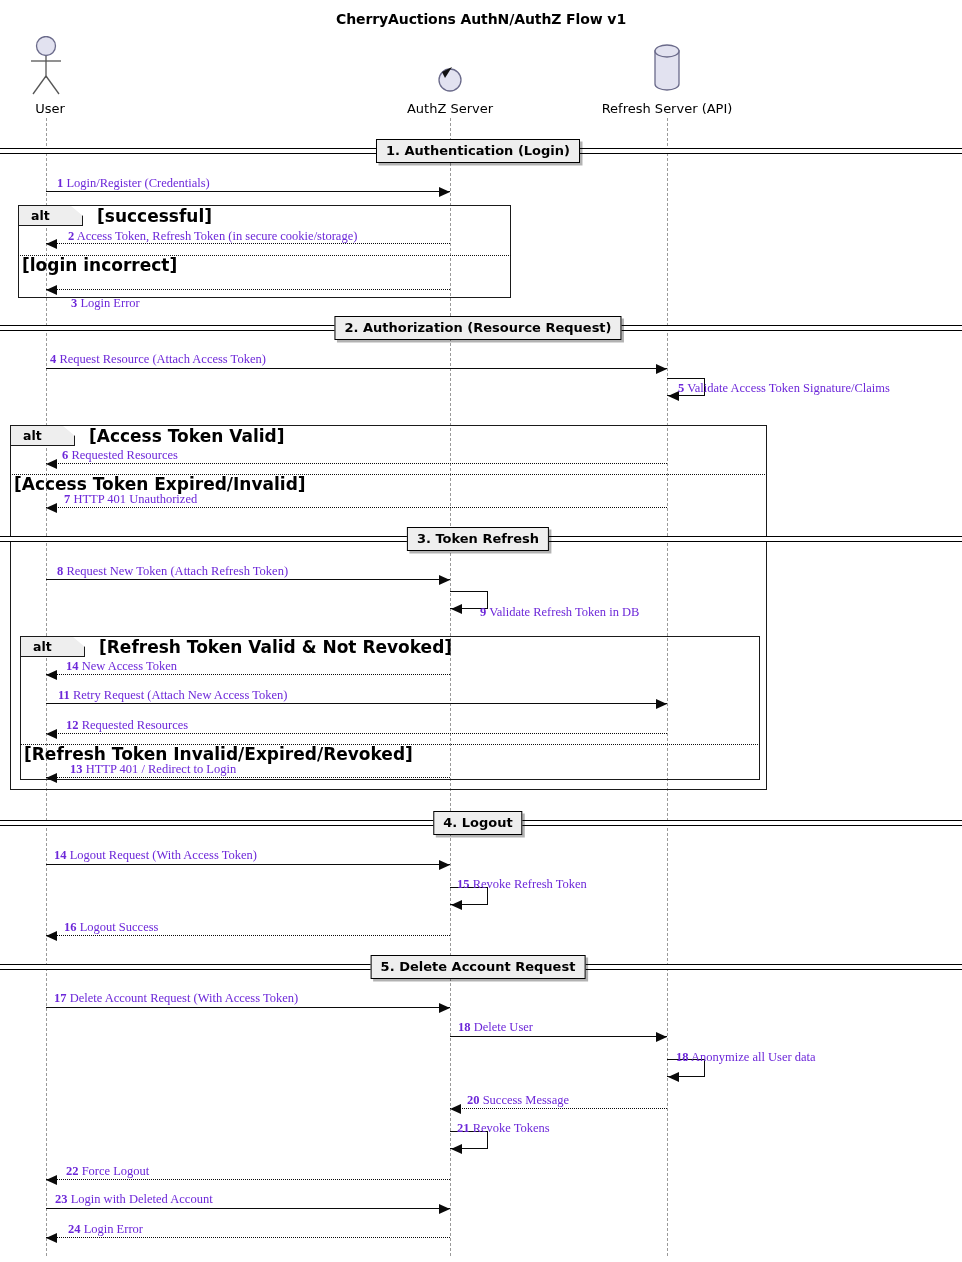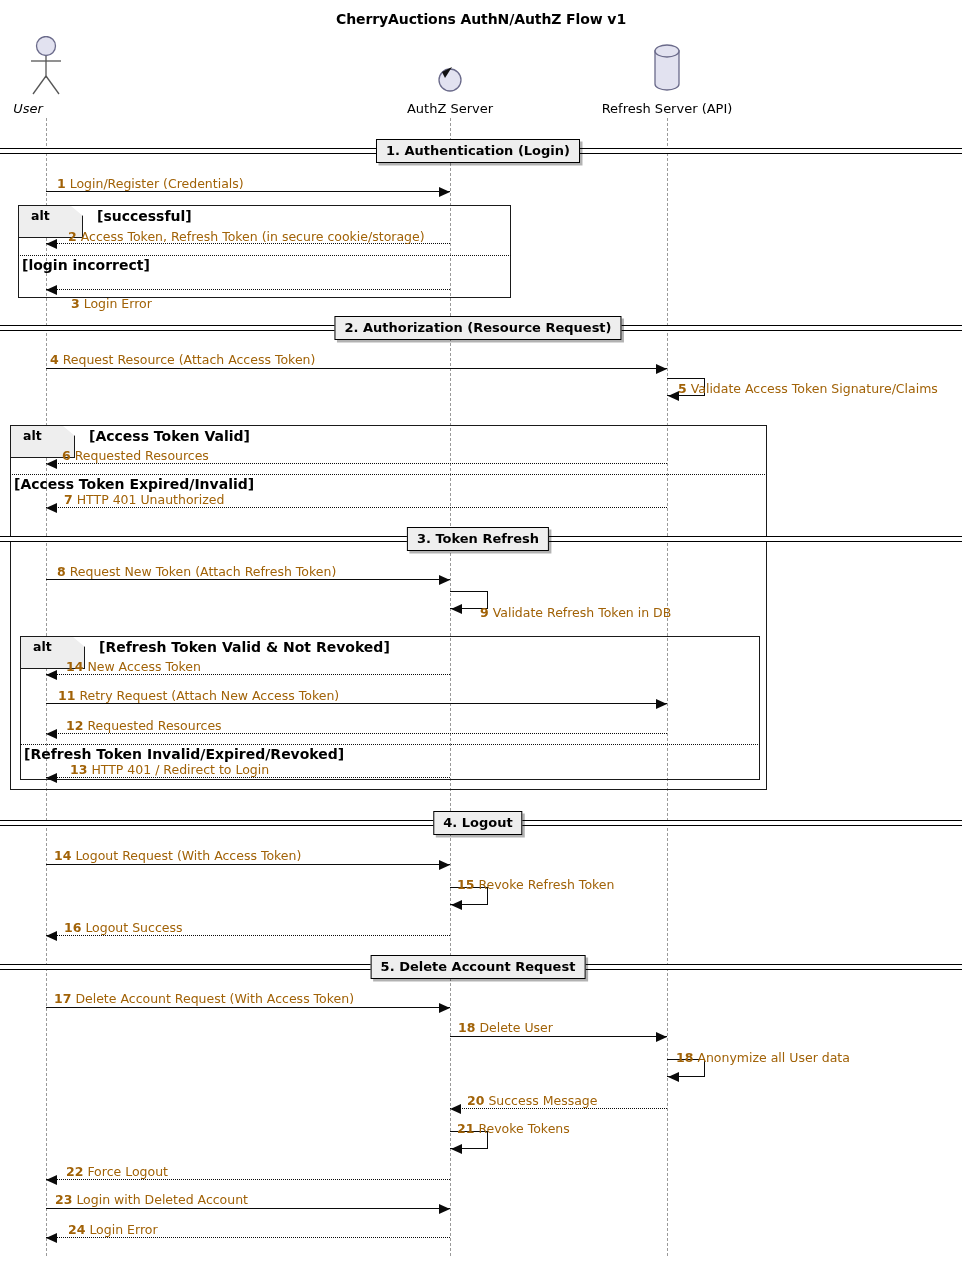--- a/index.html
+++ b/index.html
@@ -75,40 +75,40 @@
   
   .alt-frame {
     position: absolute;
     border: 1.5px solid #1a1a1a;
     background: transparent;
     box-sizing: border-box;
   }
   .alt-tab-shape {
     position: absolute;
     left: 0; top: 0;
-    height: 32px;
+    height: 20px;
     width: 64px;
     background: #eeeeee;
     border: 1.5px solid #1a1a1a;
     border-top: 0;
     border-left: 0;
     box-sizing: border-box;
     clip-path: polygon(0 0, 52px 0, 64px 10px, 64px 100%, 0 100%);
   }
   .alt-tab-label {
     position: absolute;
     left: 12px;
     top: 2px;
     font-size: 12.5px;
     font-weight: bold;
     line-height: 16px;
   }
   .alt-cond {
     position: absolute;
-    font-size: 14px;
+    font-size: 17px;
     font-weight: bold;
     white-space: nowrap;
     line-height: 14px;
   }
   .alt-sep {
     position: absolute;
     height: 0;
     border-top: 1.4px dotted #111;
   }
   
@@ -130,21 +130,22 @@
   .arrow-left {
     border-top: 5px solid transparent;
     border-bottom: 5px solid transparent;
     border-right: 11px solid #0a0a0a;
   }
   .msg-text {
     position: absolute;
     font-size: 12.5px;
     white-space: nowrap;
     line-height: 15px;
-    color: #a16207;
+    color: #6d28d9;
+    font-family: Liberation Serif, serif;
   }
   .msg-text b {
     font-weight: bold;
   }
   
   .self-loop {
     position: absolute;
     border: 1.5px solid #0a0a0a;
     border-left: 0;
     box-sizing: border-box;
@@ -165,21 +166,21 @@
   <div id="participants">
       <div class="actor-figure" style="left: 46px; top: 36px;">
         <span style="display: block; text-align: center;"><svg width="44" height="62" viewBox="0 0 44 62">
             <ellipse cx="22" cy="10" rx="9.5" ry="9.5" fill="#e2e2f0" stroke="#6a6a8a" stroke-width="1.3"></ellipse>
             <line x1="22" y1="20" x2="22" y2="42" stroke="#555" stroke-width="1.3"></line>
             <line x1="7" y1="25" x2="37" y2="25" stroke="#555" stroke-width="1.3"></line>
             <line x1="22" y1="40" x2="9" y2="58" stroke="#555" stroke-width="1.3"></line>
             <line x1="22" y1="40" x2="35" y2="58" stroke="#555" stroke-width="1.3"></line>
           </svg></span>
       </div>
-      <div class="participant-label" style="left: 28px; top: 101px; font-style: italic;">User</div>
+      <div class="participant-label" style="left: 50px; top: 101px;">User</div>
       <div class="actor-figure" style="left: 450px; top: 36px;">
         <span style="display: block; text-align: center;"><svg width="44" height="62" viewBox="0 0 44 62">
             <circle cx="22" cy="44" r="11" fill="#e2e2f0" stroke="#6a6a8a" stroke-width="1.3"></circle>
             <path d="M14 36 L24 31 L17 42 Z" fill="#111"></path>
           </svg></span>
       </div>
       <div class="participant-label" style="left: 450px; top: 101px;">AuthZ Server</div>
       <div class="actor-figure" style="left: 667px; top: 36px;">
         <span style="display: block; text-align: center;"><svg width="54" height="62" viewBox="0 0 54 62">
             <path d="M15 15 L15 48 A12 6 0 0 0 39 48 L39 15 Z" fill="#e2e2f0" stroke="#6a6a8a" stroke-width="1.3"></path>

